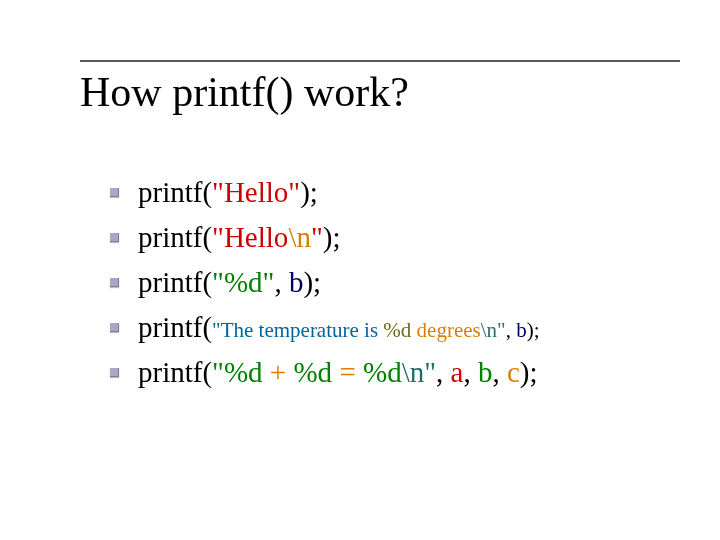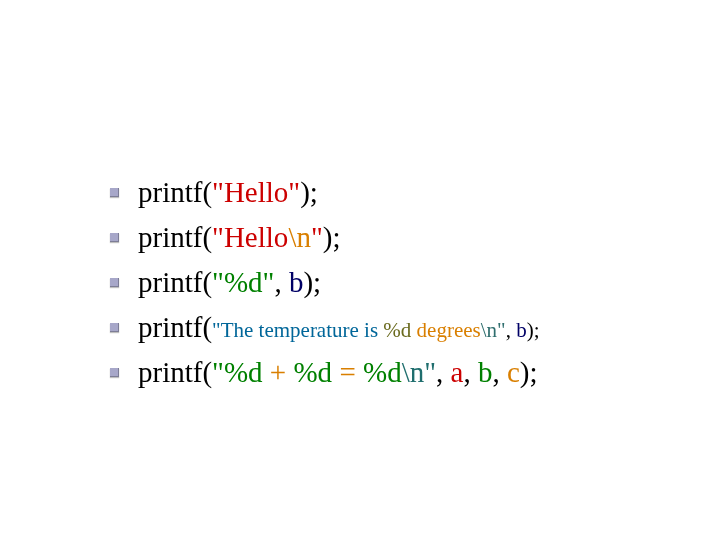--- a/index.html
+++ b/index.html
@@ -70,20 +70,24 @@
   .c-blue   { color: #006699; }
   .c-olive  { color: #6b6b1f; }
   .c-teal   { color: #2f6e6e; }
   .c-dteal  { color: #1f6e6e; }
 </style>
 </head>
 <body>
 
 <div class="slide">
 
+  <div class="title-wrap">
+    <hr class="rule">
+    <h1 class="title">How printf() work?</h1>
+  </div>
 
   <ul class="list">
 
     <li>
       <span>printf(</span><span class="c-red">"Hello"</span><span>);</span>
     </li>
 
     <li>
       <span>printf(</span><span class="c-red">"Hello</span><span class="c-orange">\n</span><span class="c-red">"</span><span>);</span>
     </li>

